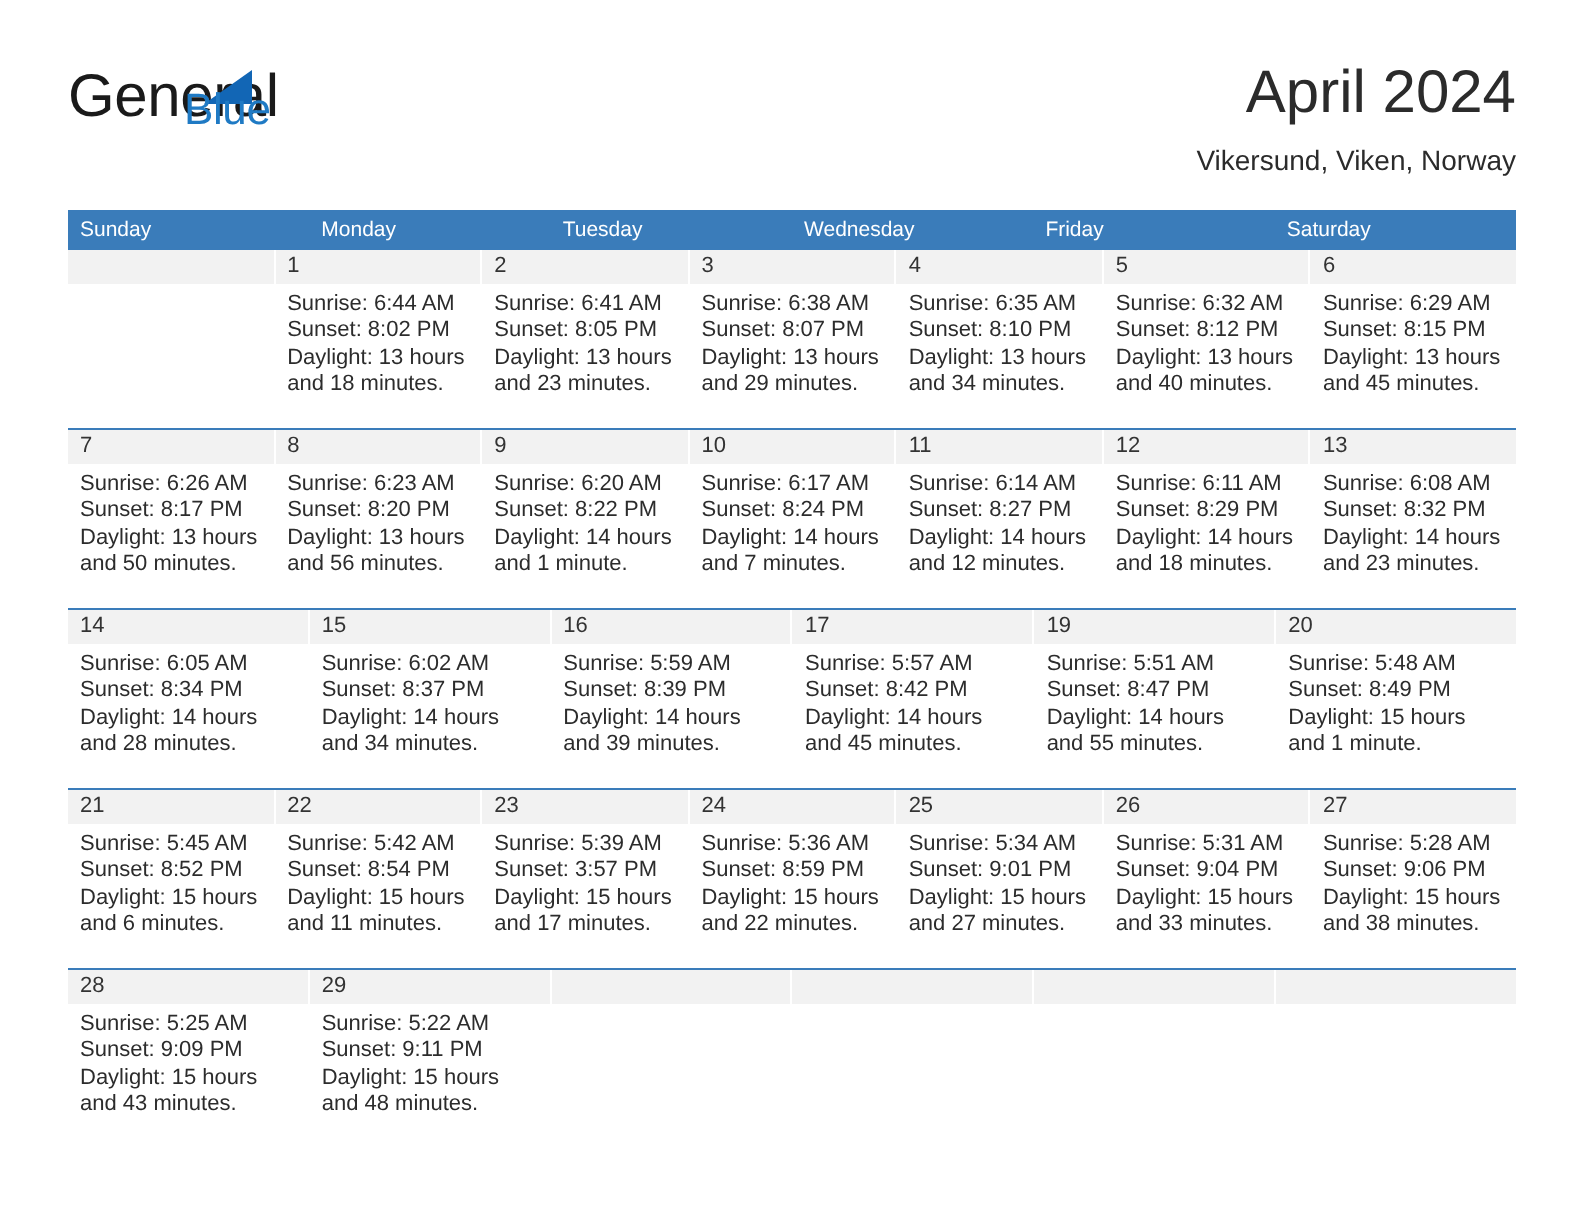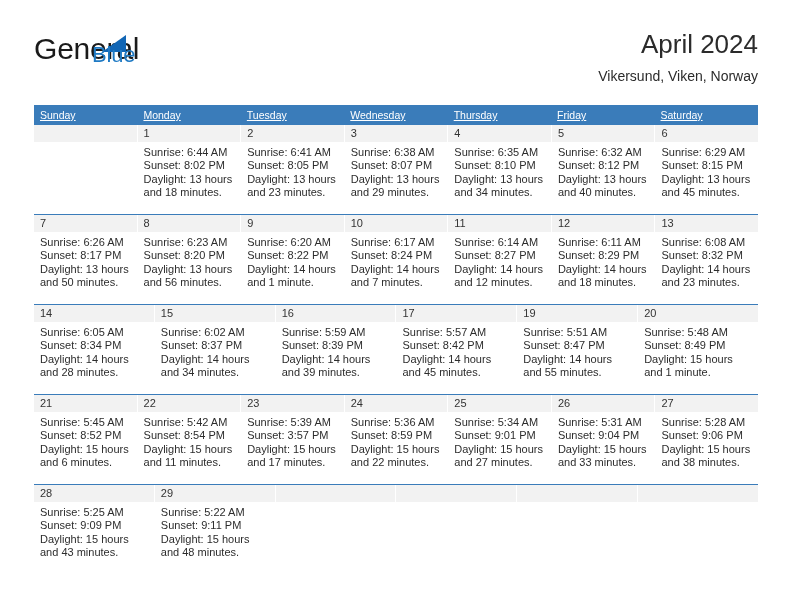--- a/index.html
+++ b/index.html
@@ -66,21 +66,21 @@
     color: #1f7ac4;
   }
 
   .title-block {
     position: absolute;
     right: 0;
     top: 0;
     text-align: right;
   }
   .cal-title {
-    font-size: 26px;
+    font-size: 30px;
     color: #2b2b2b;
     line-height: 1.1;
     white-space: nowrap;
     text-align: right;
   }
   .cal-subtitle {
     margin-top: 9px;
     font-size: 14px;
     color: #2b2b2b;
     white-space: nowrap;
@@ -102,21 +102,20 @@
   }
   .weekday {
     flex: 1 1 0;
     min-width: 0;
     color: #ffffff;
     font-size: 10.5px;
     line-height: 20px;
     padding-left: 6px;
     box-sizing: border-box;
     white-space: nowrap;
-    text-decoration: underline;
   }
 
   .week {
     display: flex;
     width: 100%;
     border-top: 1px solid #3a7cba;
     box-sizing: border-box;
   }
   .week:first-of-type {
     border-top: none;
@@ -179,21 +178,20 @@
     </div>
 
   </div>
 
   <div class="calendar">
     <div class="weekdays">
         <div class="weekday">Sunday</div>
         <div class="weekday">Monday</div>
         <div class="weekday">Tuesday</div>
         <div class="weekday">Wednesday</div>
-        <div class="weekday">Thursday</div>
         <div class="weekday">Friday</div>
         <div class="weekday">Saturday</div>
       </div>
     <div class="weeks">
         <div class="week">
           <div class="daycell empty">
             <div class="daynum"></div>
           </div>
           <div class="daycell">
             <div class="daynum">1</div>

